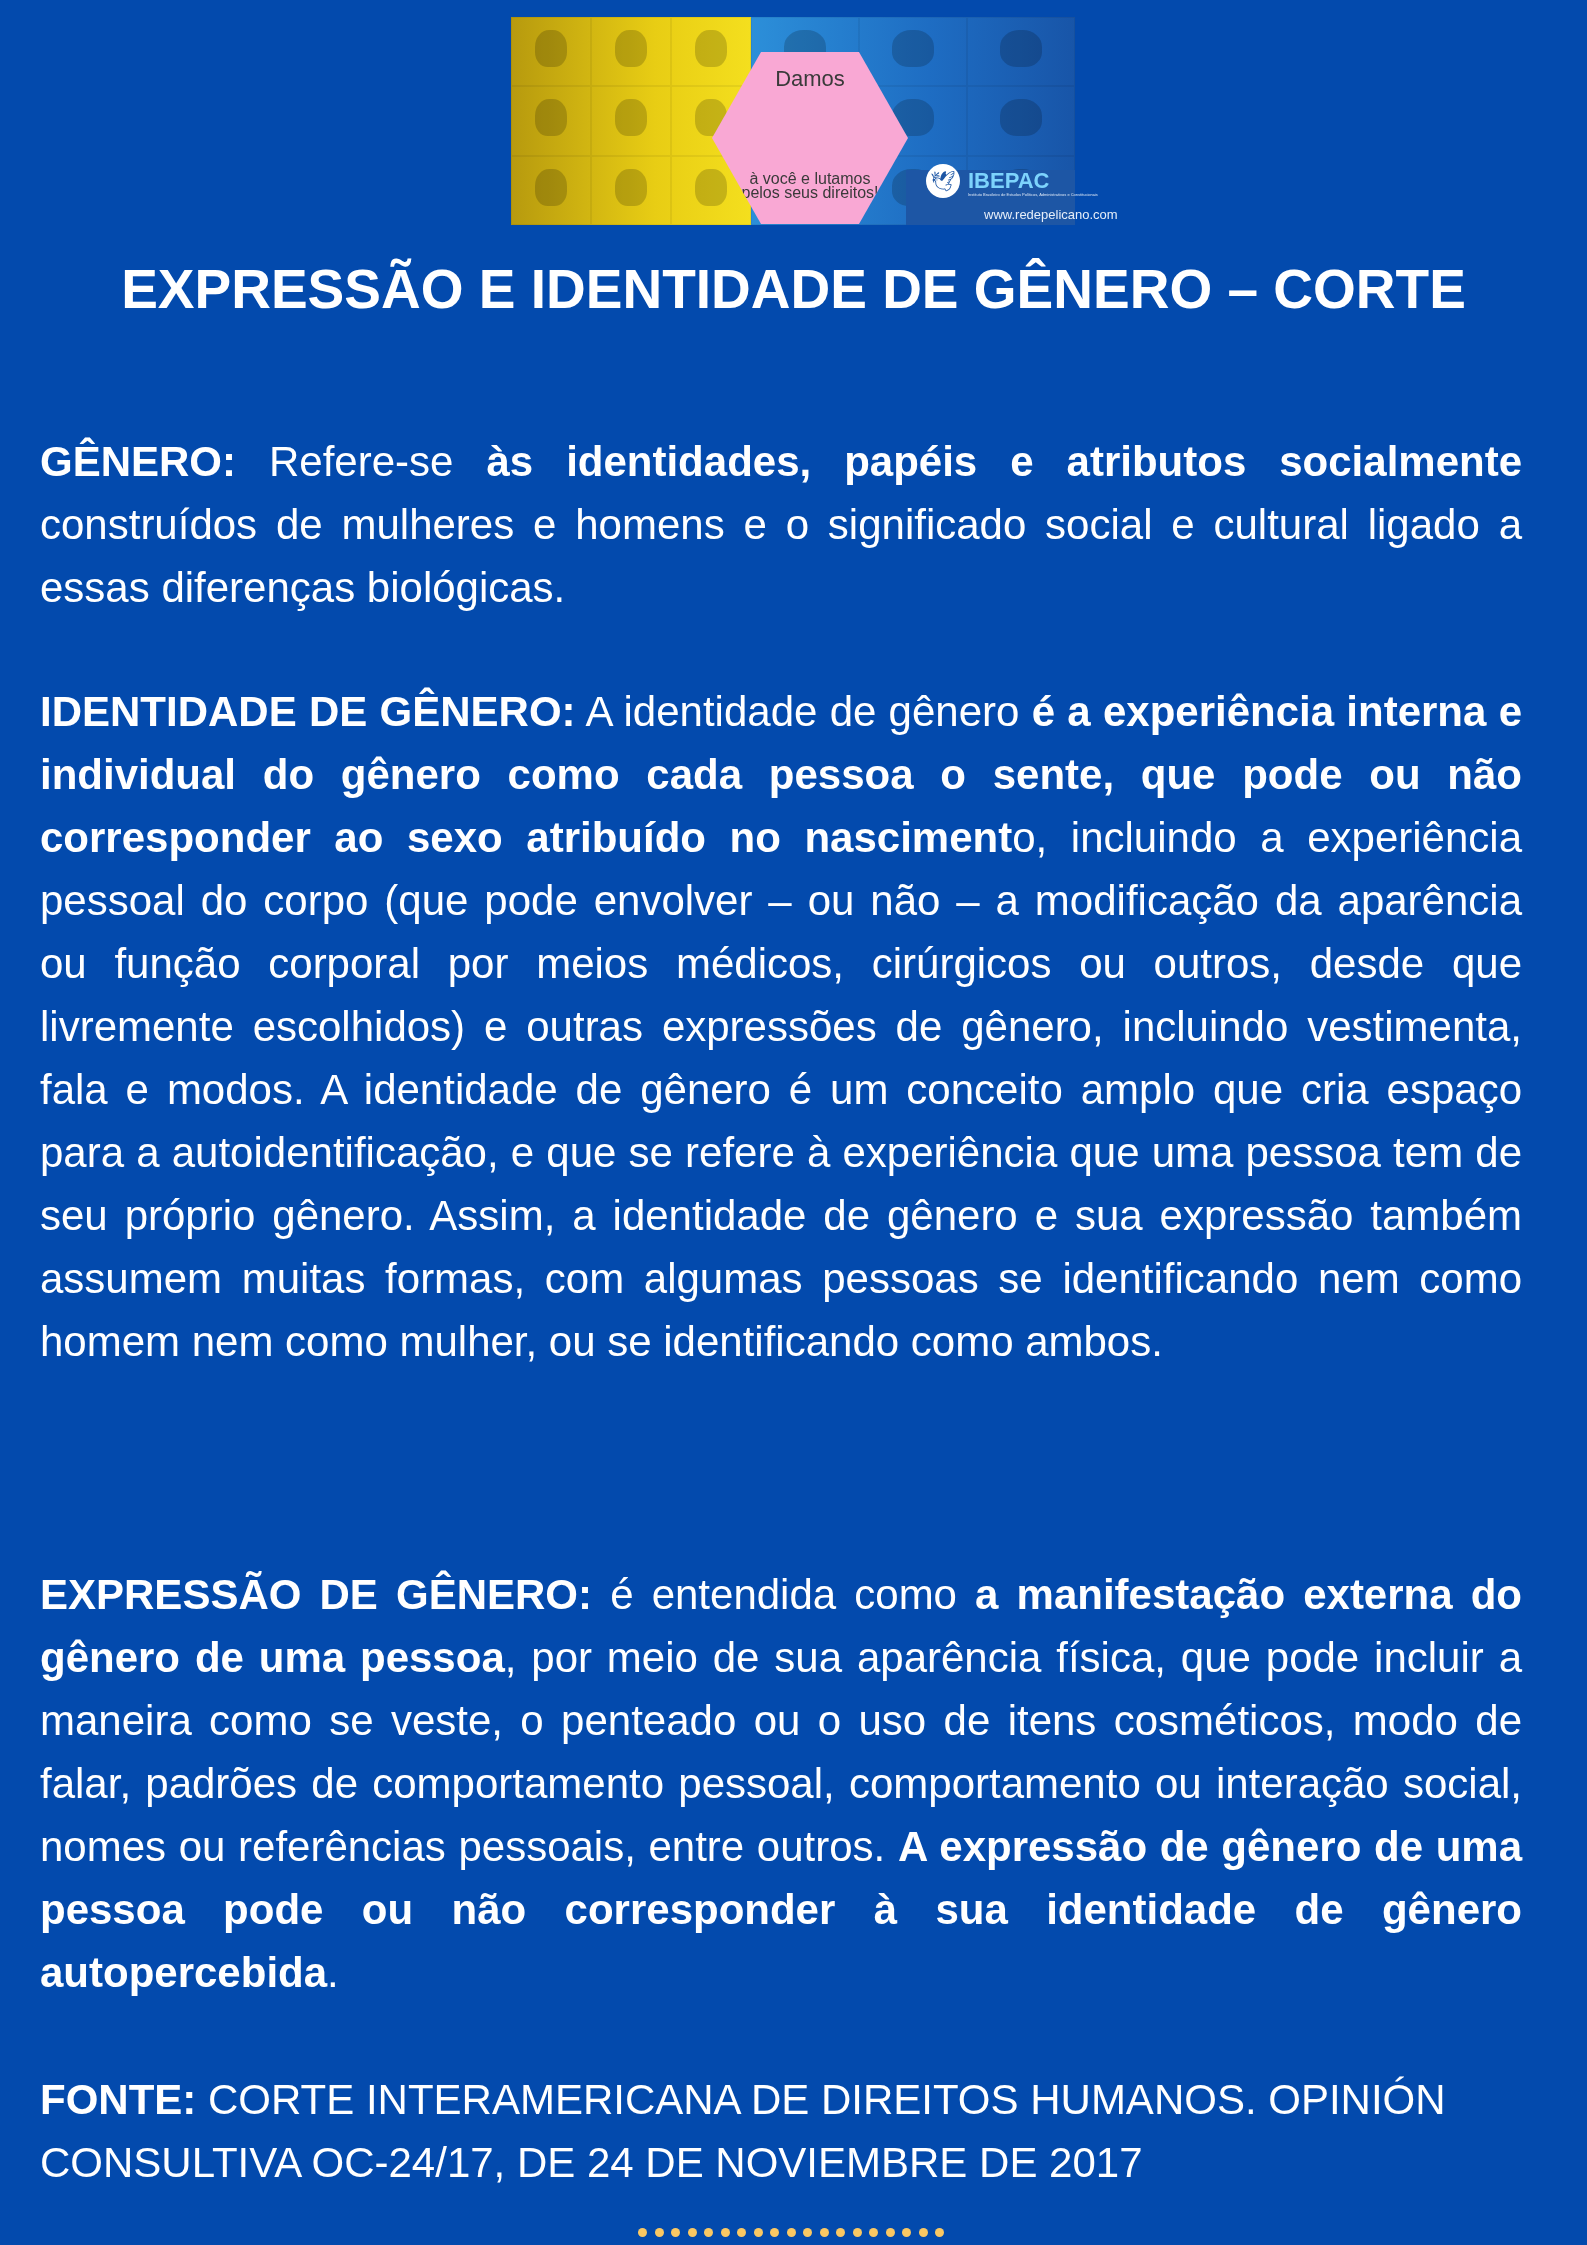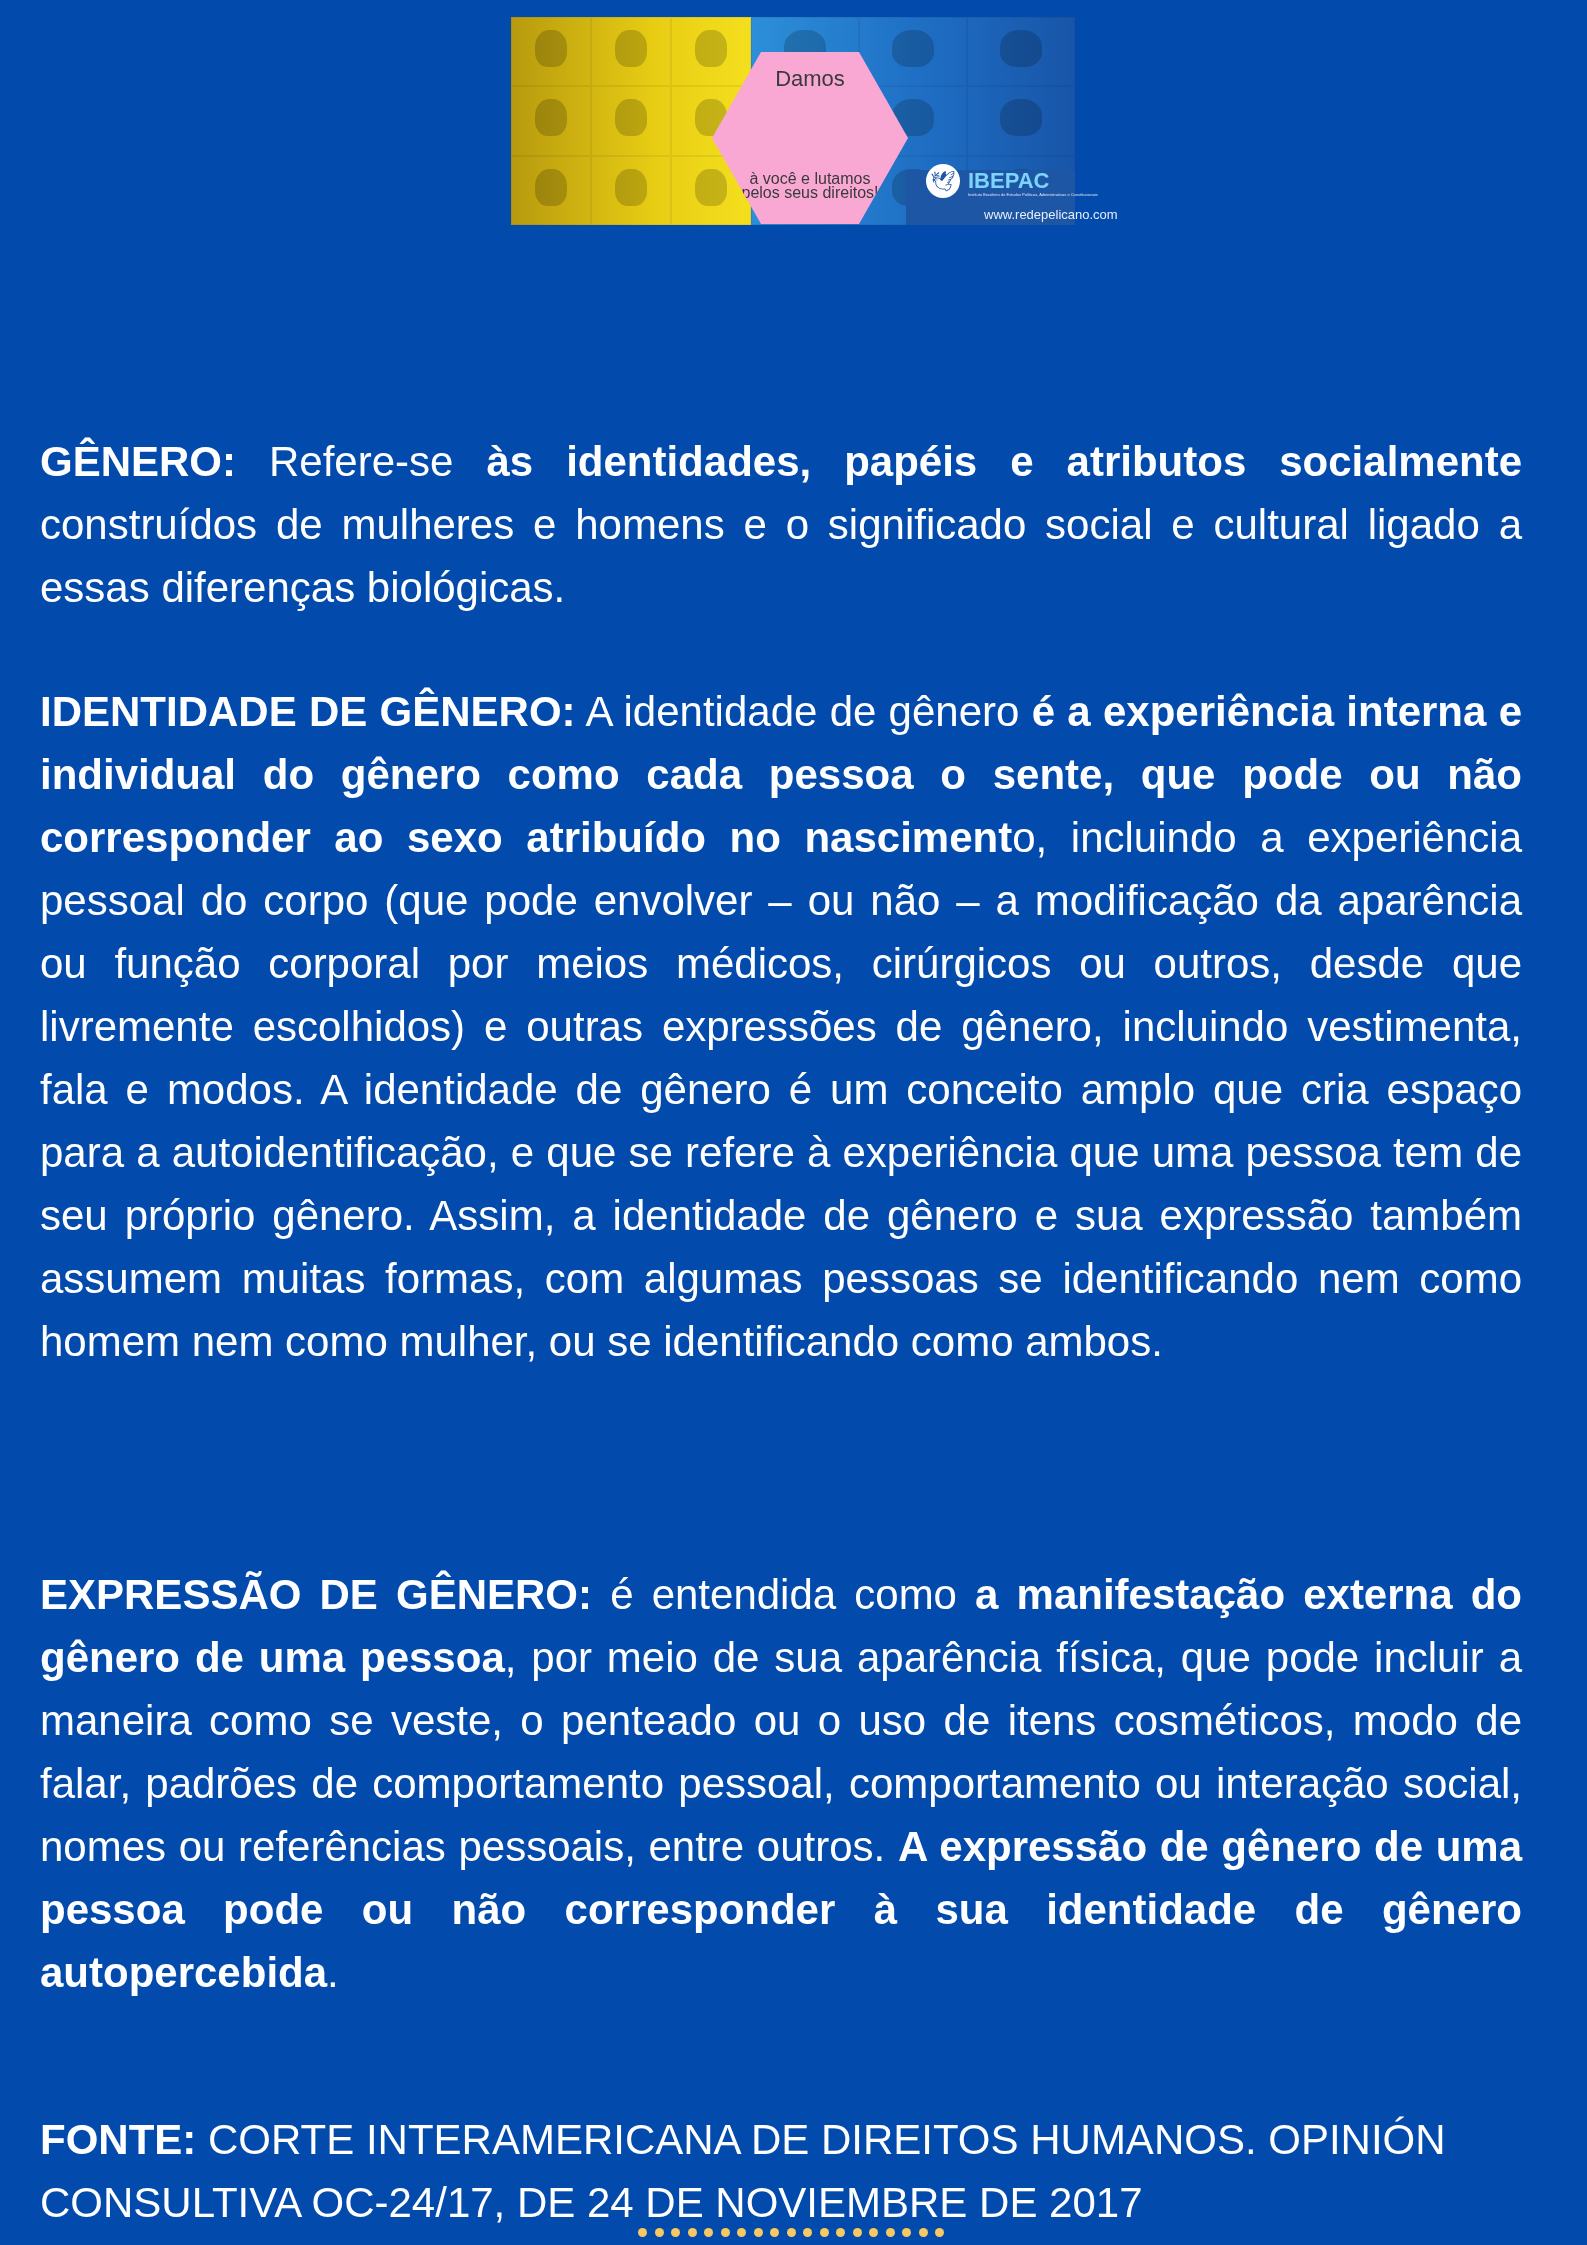--- a/index.html
+++ b/index.html
@@ -53,21 +53,21 @@
   }
   .para {
     position:absolute; left:40px; width:1482px;
     font-size:42px; line-height:63px; text-align:justify;
     font-weight:300;
   }
   .para b { font-weight:bold; }
   .p1 { top:430px; }
   .p2 { top:680px; }
   .p3 { top:1563px; }
-  .p4 { top:2068px; text-align:left;margin-top:40px; }
+  .p4 { top:2068px; text-align:left; }
   .dots {
     position:absolute; left:638px; top:2228px; display:flex; gap:7.5px;
   }
   .dots i { width:9px; height:9px; border-radius:50%; background:#FAC863; display:block; }
 </style>
 </head>
 <body>
 
 <div class="banner">
   <div class="yellow">
@@ -104,20 +104,21 @@
     <div>pelos seus direitos!</div>
   </div>
 </div>
 <div class="ibepac-box"></div>
 <div class="ibepac-logo">🕊</div>
 <div class="ibepac-name">IBEPAC</div>
 <div class="ibepac-sub">Instituto Brasileiro de Estudos Políticos, Administrativos e Constitucionais</div>
 <div class="ibepac-url">www.redepelicano.com</div>
 
 <div class="title">
+  <div>EXPRESSÃO E IDENTIDADE DE GÊNERO – CORTE</div>
 </div>
 
 <div class="para p1"><b>GÊNERO:</b><span> Refere-se </span><b>às identidades, papéis e atributos socialmente</b><span> construídos de mulheres e homens e o significado social e cultural ligado a essas diferenças biológicas.</span></div>
 
 <div class="para p2"><b>IDENTIDADE DE GÊNERO:</b><span> A identidade de gênero </span><b>é a experiência interna e individual do gênero como cada pessoa o sente, que pode ou não corresponder ao sexo atribuído no nasciment</b><span>o, incluindo a experiência pessoal do corpo (que pode envolver – ou não – a modificação da aparência ou função corporal por meios médicos, cirúrgicos ou outros, desde que livremente escolhidos) e outras expressões de gênero, incluindo vestimenta, fala e modos. A identidade de gênero é um conceito amplo que cria espaço para a autoidentificação, e que se refere à experiência que uma pessoa tem de seu próprio gênero. Assim, a identidade de gênero e sua expressão também assumem muitas formas, com algumas pessoas se identificando nem como homem nem como mulher, ou se identificando como ambos.</span></div>
 
 <div class="para p3"><b>EXPRESSÃO DE GÊNERO:</b><span> é entendida como </span><b>a manifestação externa do gênero de uma pessoa</b><span>, por meio de sua aparência física, que pode incluir a maneira como se veste, o penteado ou o uso de itens cosméticos, modo de falar, padrões de comportamento pessoal, comportamento ou interação social, nomes ou referências pessoais, entre outros. </span><b>A expressão de gênero de uma pessoa pode ou não corresponder à sua identidade de gênero autopercebida</b><span>.</span></div>
 
 <div class="para p4"><b>FONTE:</b><span> CORTE INTERAMERICANA DE DIREITOS HUMANOS. OPINIÓN CONSULTIVA OC-24/17, DE 24 DE NOVIEMBRE DE 2017</span></div>
 

